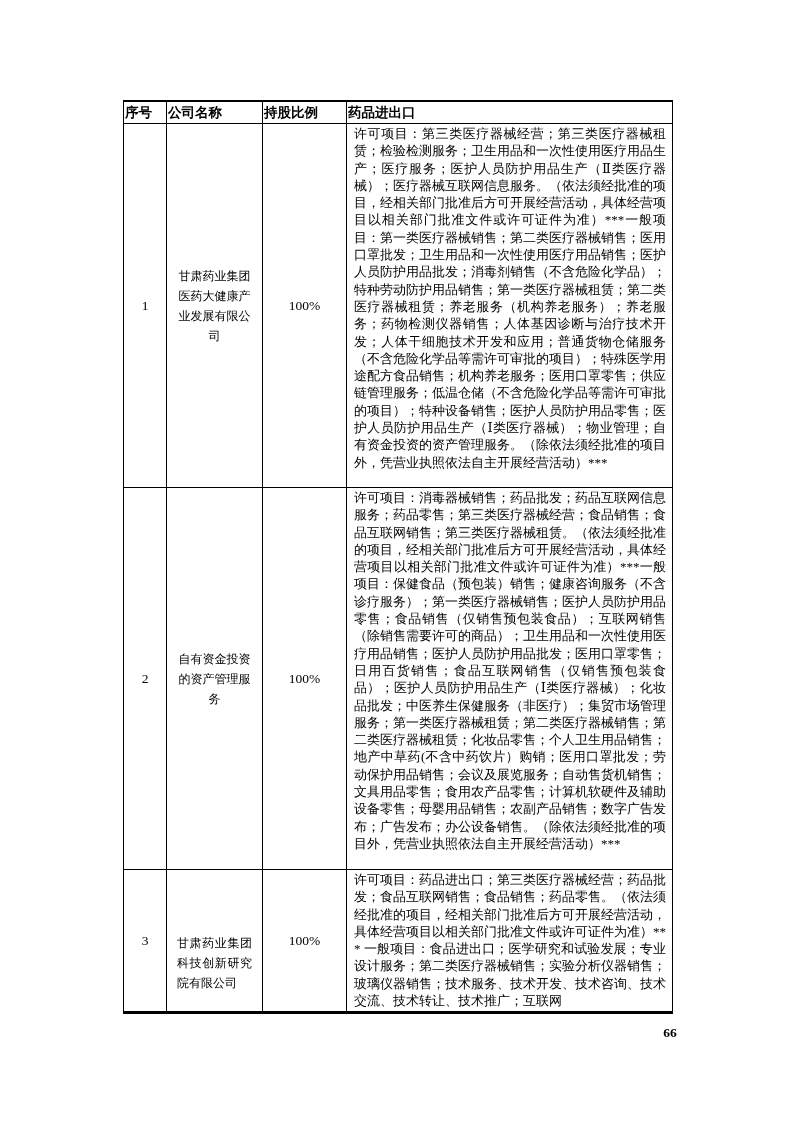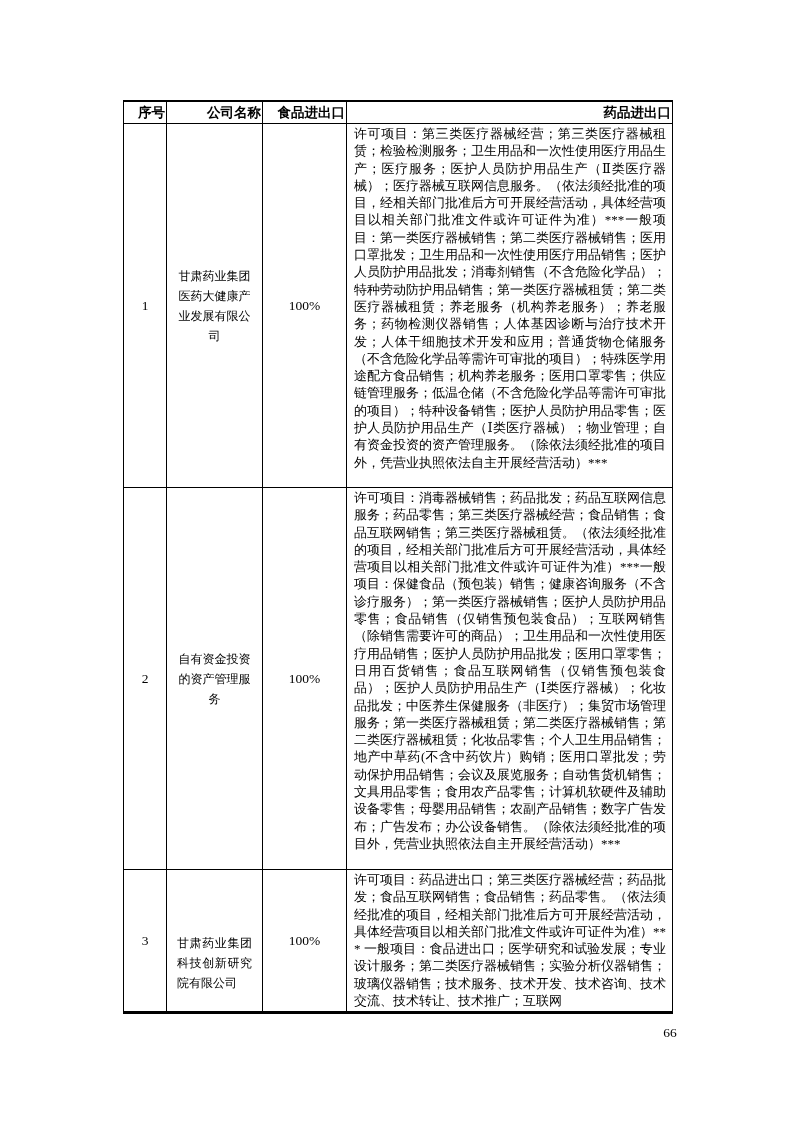--- a/index.html
+++ b/index.html
@@ -29,21 +29,21 @@
     border: 1px solid #000;
     vertical-align: middle;
   }
   .subsidiary-table col.c-index   { width: 43px; }
   .subsidiary-table col.c-company { width: 96px; }
   .subsidiary-table col.c-ratio   { width: 84px; }
   .subsidiary-table col.c-scope   { width: 326px; }
   .subsidiary-table th {
     font-size: 13.5px;
     font-weight: bold;
-    text-align: right;
+    text-align: left;
     height: 22px;
     padding: 2px 1px;
     line-height: 17px;
   }
   td.cell-index, td.cell-ratio {
     font-size: 13.5px;
     text-align: center;
   }
   td.cell-company {
     font-size: 12px;
@@ -65,41 +65,41 @@
     word-break: break-all;
   }
   tr.row-1 { height: 364px; }
   tr.row-2 { height: 382px; }
   tr.row-3 { height: 142px; }
   .page-number {
     position: absolute;
     left: 655px; top: 1025px;
     width: 30px;
     font-size: 13.5px;
-    font-weight: normal;
+    font-weight: bold;
     text-align: center;
   }
 </style>
 </head>
 <body>
 
 <div class="page">
 
   <table class="subsidiary-table">
     <colgroup>
       <col class="c-index">
       <col class="c-company">
       <col class="c-ratio">
       <col class="c-scope">
     </colgroup>
     <thead>
       <tr>
         <th>序号</th>
         <th>公司名称</th>
-        <th>食品进出口</th>
+        <th>持股比例</th>
         <th>药品进出口</th>
       </tr>
     </thead>
     <tbody>
       <tr class="row-1">
         <td class="cell-index">1</td>
         <td class="cell-company">
             <div>甘肃药业集团医药大健康产业发展有限公司</div>
           </td>
         <td class="cell-ratio">100%</td>

